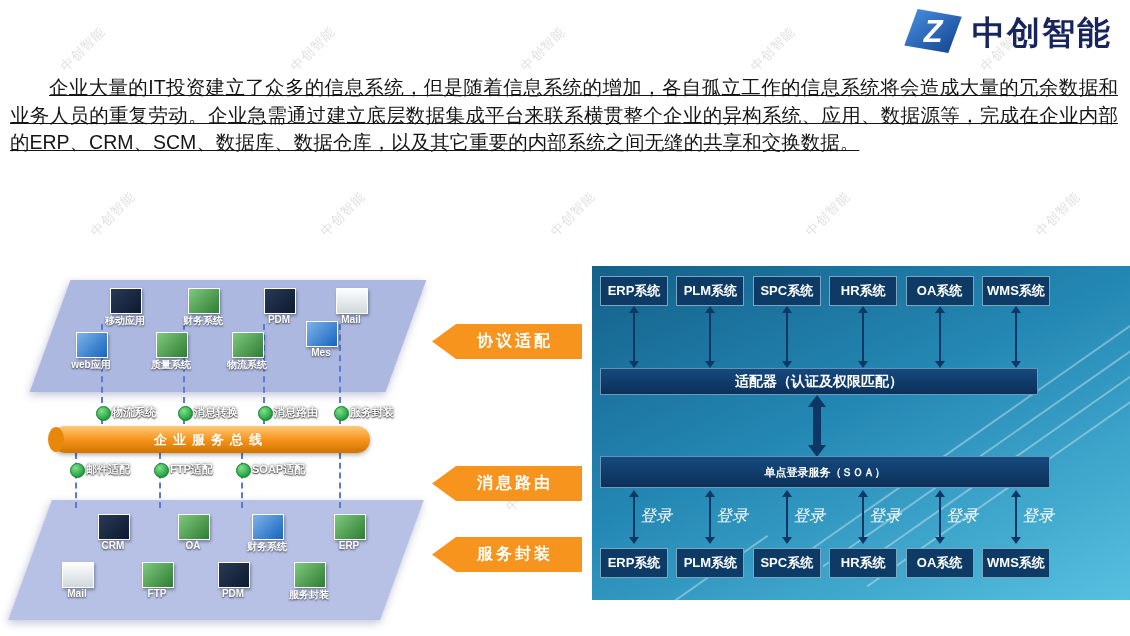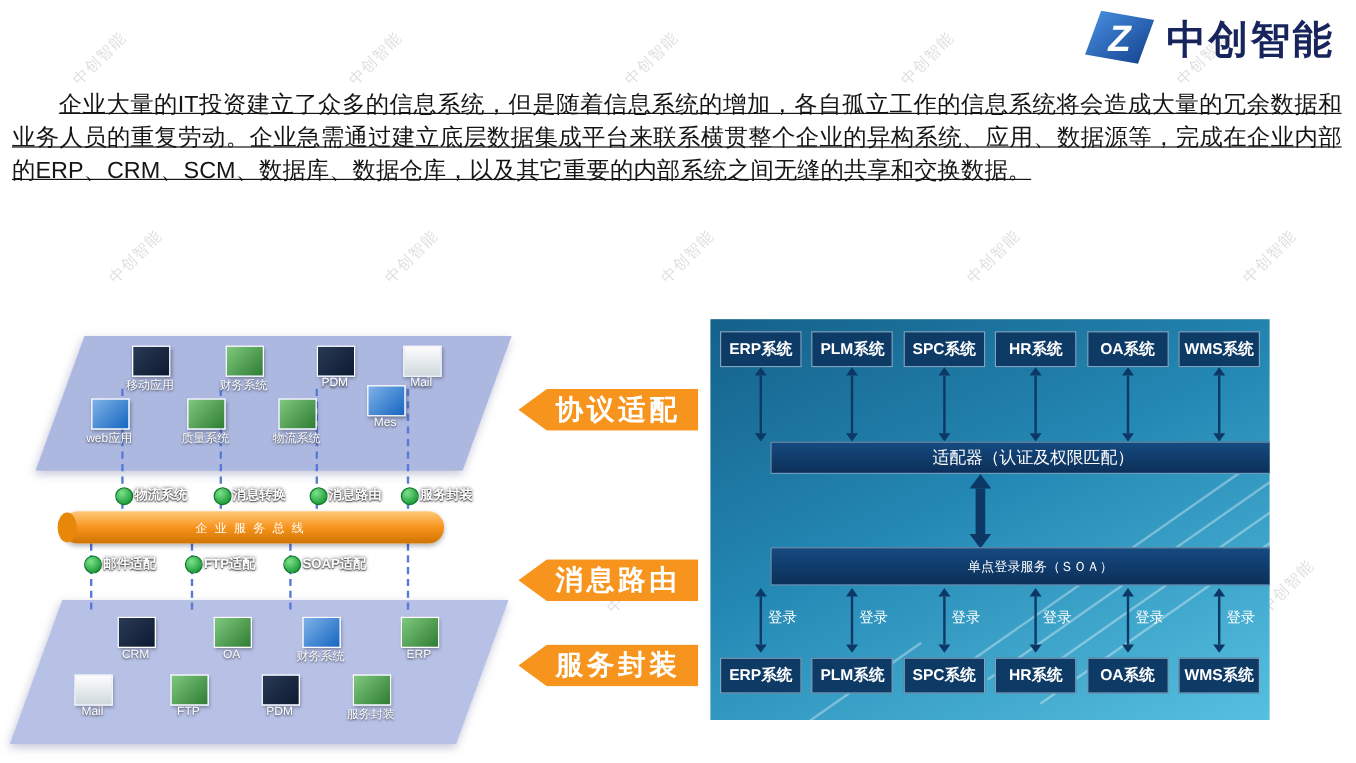--- a/index.html
+++ b/index.html
@@ -16,51 +16,51 @@
   
   .intro{position:absolute;left:10px;top:74px;width:1108px;z-index:2;color:#151515;font-size:19.5px;line-height:1.42;text-align:justify;}
   .intro p{margin:0;text-decoration:underline;}
   .intro p.indent{text-indent:2em;}
 
   
   .esb{position:absolute;left:18px;top:256px;width:430px;height:376px;z-index:2;}
   .plane{position:absolute;transform:skewX(-20deg);background:rgba(158,172,219,.85);box-shadow:0 3px 8px rgba(80,90,140,.35);}
   .plane-top{left:32px;top:24px;width:356px;height:112px;}
   .plane-bottom{left:12px;top:244px;width:372px;height:120px;background:rgba(170,182,226,.85);}
-  .node{position:absolute;width:30px;z-index:3;}
+  .node{position:absolute;width:30px;z-index:3;font-weight:bold;}
   .tile{width:30px;height:24px;border:1px solid #fff;box-shadow:1px 2px 3px rgba(0,0,0,.35);}
   .t1{background:linear-gradient(135deg,#2a3a55,#0c1a30);}
   .t2{background:linear-gradient(135deg,#7fc97f,#2e7d32);}
   .t3{background:linear-gradient(135deg,#7fb3e8,#1565c0);}
   .t4{background:linear-gradient(180deg,#fdfdfd,#cfd8dc);}
   .nlabel{position:absolute;top:26px;left:-15px;width:60px;text-align:center;font-size:10px;color:#fff;text-shadow:0 1px 2px rgba(0,0,0,.75);}
   .dash{position:absolute;width:0;border-left:2px dashed #5b79d8;z-index:1;}
   .dot{position:absolute;width:13px;height:13px;border-radius:50%;background:radial-gradient(circle at 35% 30%,#7ee28a,#1f9e3d 75%);border:1px solid #0f7a2a;z-index:4;}
   .dlabel{position:absolute;font-size:11px;font-weight:bold;color:#fff;text-shadow:0 0 3px rgba(0,0,0,.8),0 1px 1px rgba(0,0,0,.6);white-space:nowrap;z-index:4;}
   .bus{position:absolute;left:34px;top:170px;width:318px;height:27px;border-radius:13px;background:linear-gradient(180deg,#ffc97a,#f7941d 50%,#cf7400);display:flex;align-items:center;justify-content:center;z-index:3;box-shadow:0 2px 4px rgba(0,0,0,.3);}
   .bus::before{content:"";position:absolute;left:-4px;top:1px;width:16px;height:25px;border-radius:50%;background:#e8880a;}
-  .bus span{font-size:10px;font-weight:normal;color:#fff;letter-spacing:6px;}
+  .bus span{font-size:13px;font-weight:bold;color:#fff;letter-spacing:6px;}
 
   
   .oarrow{position:absolute;left:432px;width:150px;height:35px;background:#F7941D;clip-path:polygon(0 50%,16% 0,100% 0,100% 100%,16% 100%);display:flex;align-items:center;justify-content:center;padding-left:16px;box-sizing:border-box;z-index:2;}
-  .oarrow span{color:#fff;font-weight:bold;font-size:23px;letter-spacing:3px;}
-
-  
-  .panel{position:absolute;left:592px;top:266px;width:466px;height:334px;background:linear-gradient(155deg,#14618a 0%,#2488b4 45%,#57c0e0 100%);overflow:hidden;z-index:2;}
+  .oarrow span{color:#fff;font-weight:bold;font-size:16px;letter-spacing:3px;}
+
+  
+  .panel{position:absolute;left:592px;top:266px;width:538px;height:334px;background:linear-gradient(155deg,#14618a 0%,#2488b4 45%,#57c0e0 100%);overflow:hidden;z-index:2;}
   .stripe{position:absolute;width:2px;background:rgba(255,255,255,.35);transform:rotate(55deg);}
   .sys-row{position:absolute;left:8px;width:450px;display:flex;justify-content:space-between;}
   .sys-box{width:68px;height:30px;background:#0e3a66;border:1px solid rgba(185,222,240,.65);color:#fff;font-size:13px;font-weight:bold;display:flex;align-items:center;justify-content:center;box-sizing:border-box;}
-  .bar{position:absolute;background:linear-gradient(180deg,#154a80,#0c2f58);border:1px solid rgba(185,222,240,.55);color:#fff;font-weight:normal;display:flex;align-items:center;justify-content:center;box-sizing:border-box;margin-left:42px;}
+  .bar{position:absolute;background:linear-gradient(180deg,#154a80,#0c2f58);border:1px solid rgba(185,222,240,.55);color:#fff;font-weight:bold;display:flex;align-items:center;justify-content:center;box-sizing:border-box;}
   .va{position:absolute;width:2px;background:#0d3765;}
   .va::before{content:"";position:absolute;top:-7px;left:-4px;border-left:5px solid transparent;border-right:5px solid transparent;border-bottom:7px solid #0d3765;}
   .va::after{content:"";position:absolute;bottom:-7px;left:-4px;border-left:5px solid transparent;border-right:5px solid transparent;border-top:7px solid #0d3765;}
   .va.big{width:8px;}
   .va.big::before{top:-12px;left:-5px;border-left:9px solid transparent;border-right:9px solid transparent;border-bottom:12px solid #0d3765;}
   .va.big::after{bottom:-12px;left:-5px;border-left:9px solid transparent;border-right:9px solid transparent;border-top:12px solid #0d3765;}
-  .login-lab{position:absolute;color:#fff;font-size:12px;z-index:2;}
+  .login-lab{position:absolute;color:#fff;font-size:16px;z-index:2;font-style:italic;}
 </style>
 </head>
 <body>
 
 <div class="slide">
 
   <span class="wm" style="left:55px;top:40px">中创智能</span>
   <span class="wm" style="left:285px;top:40px">中创智能</span>
   <span class="wm" style="left:515px;top:40px">中创智能</span>
   <span class="wm" style="left:745px;top:40px">中创智能</span>

